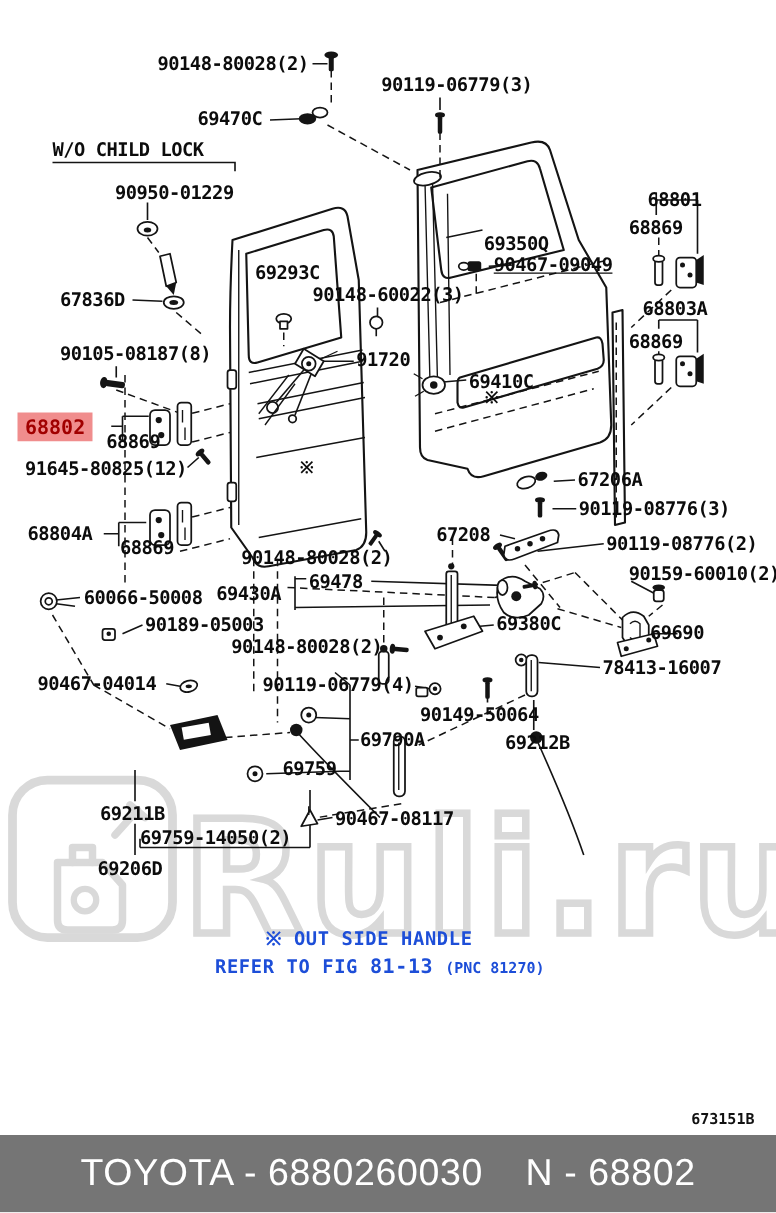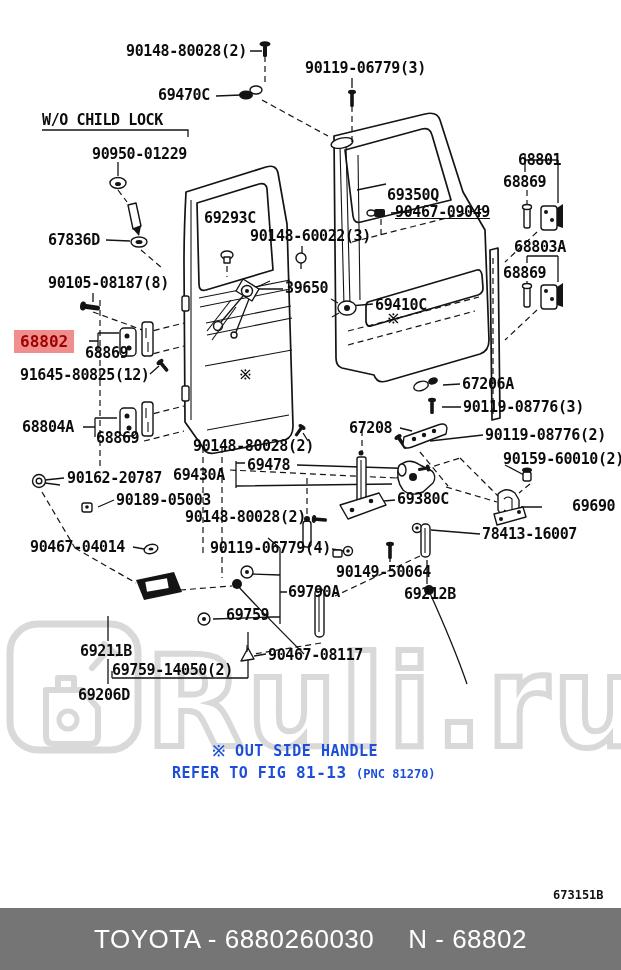--- a/index.html
+++ b/index.html
@@ -15,21 +15,21 @@
   .pmark{position:absolute;font-weight:bold;font-size:13px;color:#0c0c0c;line-height:13px;}
   #footnote{position:absolute;left:155px;top:740px;z-index:2;color:#1d4ed8;font-weight:bold;text-align:center;}
   #footnote .n1{font-size:15px;letter-spacing:0.5px;white-space:nowrap;}
   #footnote .n2{font-size:15px;margin-top:3px;margin-left:17px;letter-spacing:0.5px;white-space:nowrap;}
   #footnote .fig{font-size:16px;}
   #footnote .pnc{font-size:12px;letter-spacing:0;}
   #doc-ref{position:absolute;left:553px;top:888px;z-index:2;font-size:12px;font-weight:bold;color:#111;}
   #footer-bar{position:absolute;left:0;top:908px;width:621px;height:62px;z-index:3;
               display:flex;align-items:center;justify-content:center;gap:34px;
               font-family:"Liberation Sans",sans-serif;}
-  #footer-bar span{font-size:26px;letter-spacing:0.5px;}
+  #footer-bar span{font-size:30px;letter-spacing:0.5px;}
   
   .door{fill:none;stroke:#141414;stroke-width:1.7;stroke-linejoin:round;}
   .thin{fill:none;stroke:#141414;stroke-width:1.1;}
   .part{fill:#fff;stroke:#141414;stroke-width:1.4;stroke-linejoin:round;}
   .blk{fill:#141414;stroke:none;}
   .lead{fill:none;stroke:#141414;stroke-width:1.3;}
   .dash{fill:none;stroke:#141414;stroke-width:1.2;stroke-dasharray:6 4;}
   .wmln{fill:none;stroke-linejoin:round;stroke-linecap:round;}
 </style>
 </head>
@@ -297,46 +297,46 @@
   <div id="labels-layer">
       <div class="plabel" style="left: 126px; top: 44px;">90148-80028(2)</div>
       <div class="plabel" style="left: 158px; top: 88px;">69470C</div>
       <div class="plabel" style="left: 305px; top: 61px;">90119-06779(3)</div>
       <div class="plabel" style="left: 42px; top: 113px;">W/O CHILD LOCK</div>
       <div class="plabel" style="left: 72px; top: 147px; margin-left: 20px;">90950-01229</div>
       <div class="plabel" style="left: 48px; top: 233px;">67836D</div>
       <div class="plabel" style="left: 204px; top: 211px;">69293C</div>
       <div class="plabel" style="left: 250px; top: 229px;">90148-60022(3)</div>
       <div class="plabel" style="left: 48px; top: 276px;">90105-08187(8)</div>
-      <div class="plabel" style="left: 285px; top: 281px;">39650</div>
+      <div class="plabel" style="left: 285px; top: 281px;">91720</div>
       <div class="plabel" style="left: 387px; top: 188px;">69350Q</div>
       <div class="plabel" style="left: 395px; top: 205px; text-decoration: underline;">90467-09049</div>
       <div class="plabel" style="left: 518px; top: 137px; margin-top: 16px;">68801</div>
       <div class="plabel" style="left: 503px; top: 175px;">68869</div>
       <div class="plabel" style="left: 514px; top: 240px;">68803A</div>
       <div class="plabel" style="left: 503px; top: 266px;">68869</div>
       <div class="plabel hl" style="left: 14px; top: 330px; background: rgb(240, 141, 141); color: rgb(161, 0, 0);">68802</div>
       <div class="plabel" style="left: 85px; top: 346px;">68869</div>
       <div class="plabel" style="left: 20px; top: 368px;">91645-80825(12)</div>
       <div class="plabel" style="left: 375px; top: 298px;">69410C</div>
       <div class="plabel" style="left: 462px; top: 377px;">67206A</div>
       <div class="plabel" style="left: 463px; top: 400px;">90119-08776(3)</div>
       <div class="plabel" style="left: 22px; top: 420px;">68804A</div>
       <div class="plabel" style="left: 96px; top: 431px;">68869</div>
       <div class="plabel" style="left: 193px; top: 439px;">90148-80028(2)</div>
       <div class="plabel" style="left: 173px; top: 468px;">69430A</div>
       <div class="plabel" style="left: 247px; top: 458px;">69478</div>
       <div class="plabel" style="left: 349px; top: 421px;">67208</div>
       <div class="plabel" style="left: 485px; top: 428px;">90119-08776(2)</div>
-      <div class="plabel" style="left: 67px; top: 471px;">90162-20787</div>
+      <div class="plabel" style="left: 67px; top: 471px;">60066-50008</div>
       <div class="plabel" style="left: 503px; top: 452px;">90159-60010(2)</div>
       <div class="plabel" style="left: 116px; top: 493px;">90189-05003</div>
       <div class="plabel" style="left: 185px; top: 510px;">90148-80028(2)</div>
       <div class="plabel" style="left: 397px; top: 492px;">69380C</div>
-      <div class="plabel" style="left: 572px; top: 499px;">69690</div>
+      <div class="plabel" style="left: 520px; top: 499px;">69690</div>
       <div class="plabel" style="left: 30px; top: 540px;">90467-04014</div>
       <div class="plabel" style="left: 210px; top: 541px;">90119-06779(4)</div>
       <div class="plabel" style="left: 482px; top: 527px;">78413-16007</div>
       <div class="plabel" style="left: 336px; top: 565px;">90149-50064</div>
       <div class="plabel" style="left: 288px; top: 585px;">69790A</div>
       <div class="plabel" style="left: 404px; top: 587px;">69212B</div>
       <div class="plabel" style="left: 226px; top: 608px;">69759</div>
       <div class="plabel" style="left: 80px; top: 644px;">69211B</div>
       <div class="plabel" style="left: 112px; top: 663px;">69759-14050(2)</div>
       <div class="plabel" style="left: 268px; top: 648px;">90467-08117</div>

